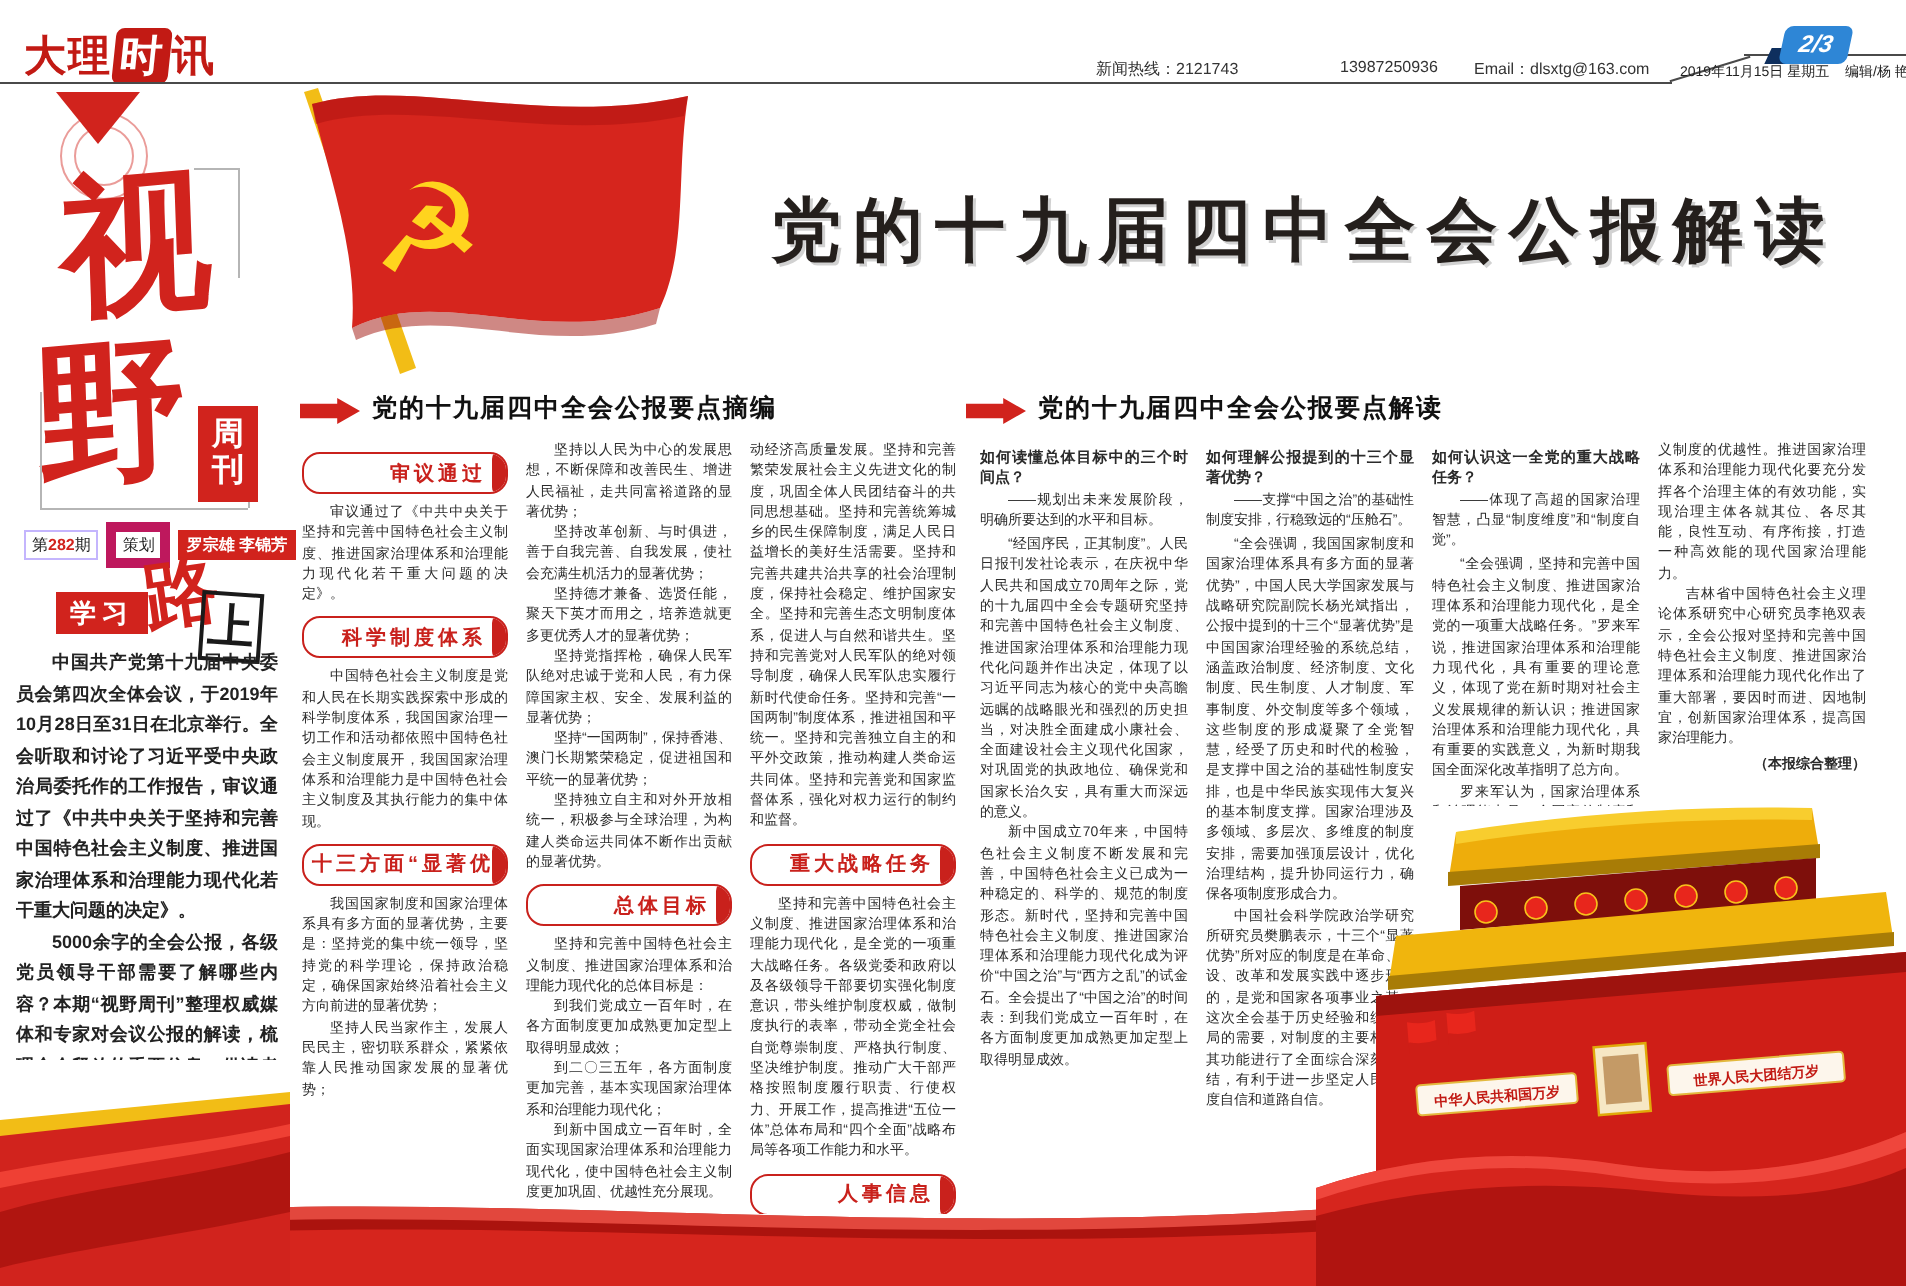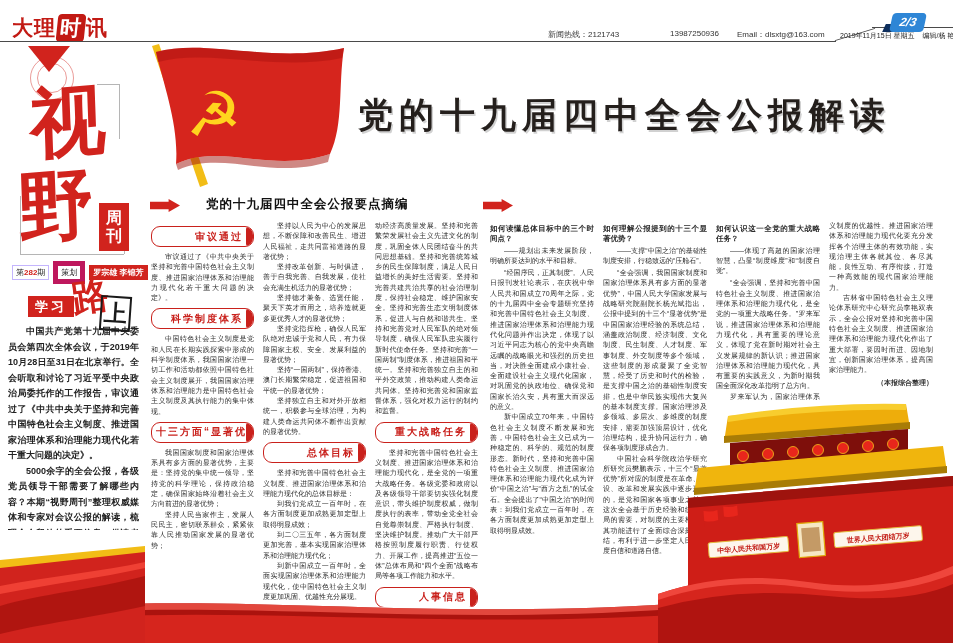--- a/index.html
+++ b/index.html
@@ -34,21 +34,21 @@
   .plan-names{background:#d1231d;color:#fff;padding:2px 4px;font-weight:bold;}
   .brand-box{left:28px;top:296px;width:46px;height:21px;background:#d1231d;color:#fff;font-weight:bold;font-size:13px;
              letter-spacing:3px;display:flex;align-items:center;justify-content:center;}
   .brand-lu{left:72px;top:272px;font-family:"DejaVu Serif",serif;font-weight:bold;font-size:37px;color:#d1231d;transform:rotate(-8deg);}
   .brand-shang{left:100px;top:296px;width:27px;height:31px;border:2px solid #1a1a1a;font-family:"DejaVu Serif",serif;
                font-weight:bold;font-size:23px;color:#1a1a1a;display:flex;align-items:center;justify-content:center;transform:rotate(4deg);}
   .intro{left:8px;top:324px;width:131px;height:206px;overflow:hidden;}
   .intro p{margin:0;font-size:9px;line-height:15.5px;font-weight:600;color:#222;text-align:justify;text-indent:2em;}
 
   
-  .headline{left:358px;top:92px;width:588px;font-size:35px;font-weight:bold;color:#241f1c;
+  .headline{left:358px;top:92px;width:588px;text-align:center;font-size:35px;font-weight:bold;color:#241f1c;
             letter-spacing:6px;text-shadow:1.5px 1.5px 0 rgba(0,0,0,.18);white-space:nowrap;}
 
   
   .arrow{width:30px;height:13px;background:#d1231d;
          clip-path:polygon(0 22%,62% 22%,62% 0,100% 50%,62% 100%,62% 78%,0 78%);}
   .sec-title{font-size:12.5px;font-weight:bold;color:#111;letter-spacing:1px;white-space:nowrap;}
 
   
   .col{position:absolute;top:221px;overflow:hidden;z-index:1;}
   .col p{margin:0;font-size:7px;line-height:10.3px;color:#2b2b2b;text-align:justify;}
@@ -113,22 +113,23 @@
   <svg class="abs" style="left:146px;top:44px;z-index:2;" width="205" height="148" viewBox="0 0 205 148">
     <polygon points="6,2 13,0 62,140 54,143" fill="#f2bd16"></polygon>
     <path d="M10,8 C60,-6 125,20 198,4 C192,42 198,80 184,110 C124,130 74,98 30,120 C33,82 18,42 10,8 Z" fill="#d6251d"></path>
     <path d="M10,8 C60,-6 125,20 198,4 L196,14 C128,28 62,4 12,18 Z" fill="#b01410" opacity="0.55"></path>
     <path d="M30,120 C74,98 124,130 184,110 L182,118 C124,136 76,106 32,126 Z" fill="#a01109" opacity="0.5"></path>
     <text x="40" y="92" font-size="62" fill="#ffd41e">☭</text>
   </svg>
   <div class="abs headline">党的十九届四中全会公报解读</div>
 
   <div class="abs arrow" style="left:150px;top:199px;"></div>
-  <div class="abs sec-title" style="left:186px;top:196px;margin-left:20px;">党的十九届四中全会公报要点摘编</div>
+  <div class="abs sec-title" style="left:186px;top:196px;">党的十九届四中全会公报要点摘编</div>
   <div class="abs arrow" style="left:483px;top:199px;"></div>
+  <div class="abs sec-title" style="left:519px;top:196px;">党的十九届四中全会公报要点解读</div>
 
   <div class="col" style="left:151px;width:103px;height:330px;">
       <div class="subhead">审议通过</div>
       <p class="body-p">审议通过了《中共中央关于坚持和完善中国特色社会主义制度、推进国家治理体系和治理能力现代化若干重大问题的决定》。</p>
       <div class="subhead">科学制度体系</div>
       <p class="body-p">中国特色社会主义制度是党和人民在长期实践探索中形成的科学制度体系，我国国家治理一切工作和活动都依照中国特色社会主义制度展开，我国国家治理体系和治理能力是中国特色社会主义制度及其执行能力的集中体现。</p>
       <div class="subhead">十三方面“显著优势”</div>
       <p class="body-p">我国国家制度和国家治理体系具有多方面的显著优势，主要是：坚持党的集中统一领导，坚持党的科学理论，保持政治稳定，确保国家始终沿着社会主义方向前进的显著优势；</p>
       <p class="body-p">坚持人民当家作主，发展人民民主，密切联系群众，紧紧依靠人民推动国家发展的显著优势；</p>
       <p class="body-p">坚持全面依法治国，建设社会主义法治国家，切实保障社会公平正义和人民权利的显著优势；</p>

